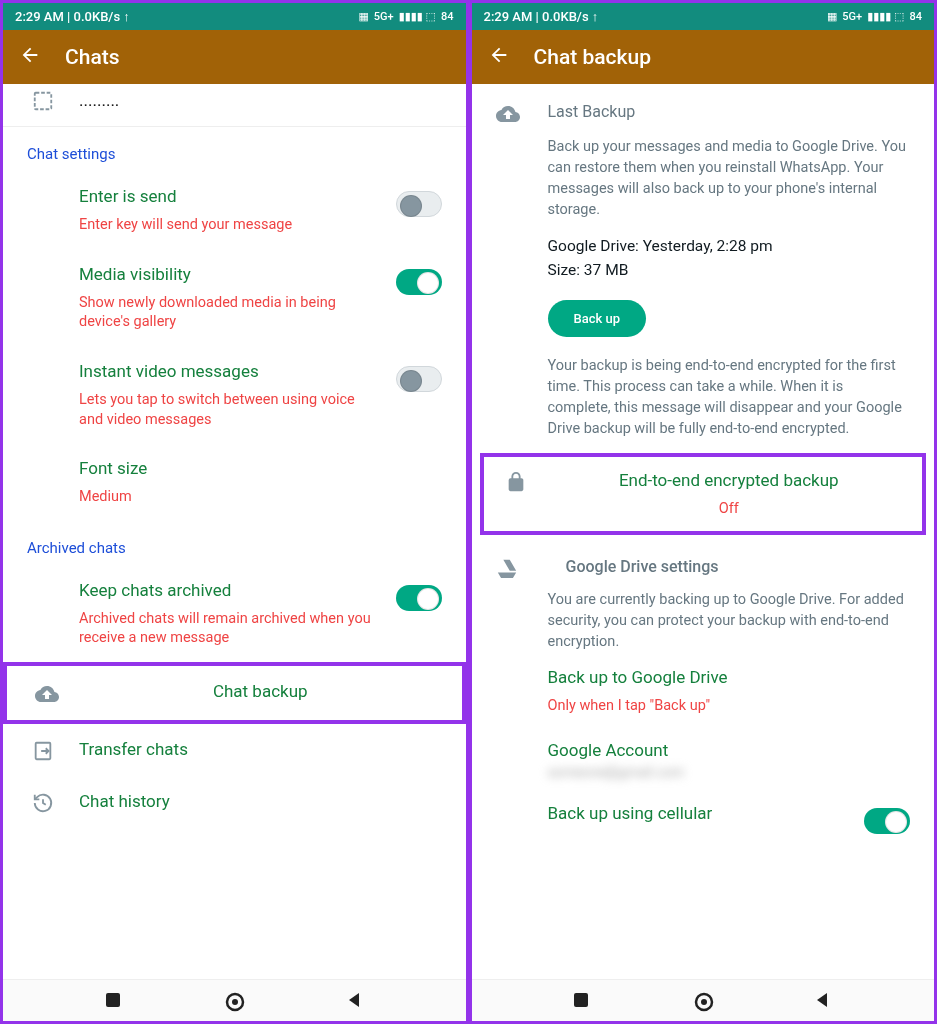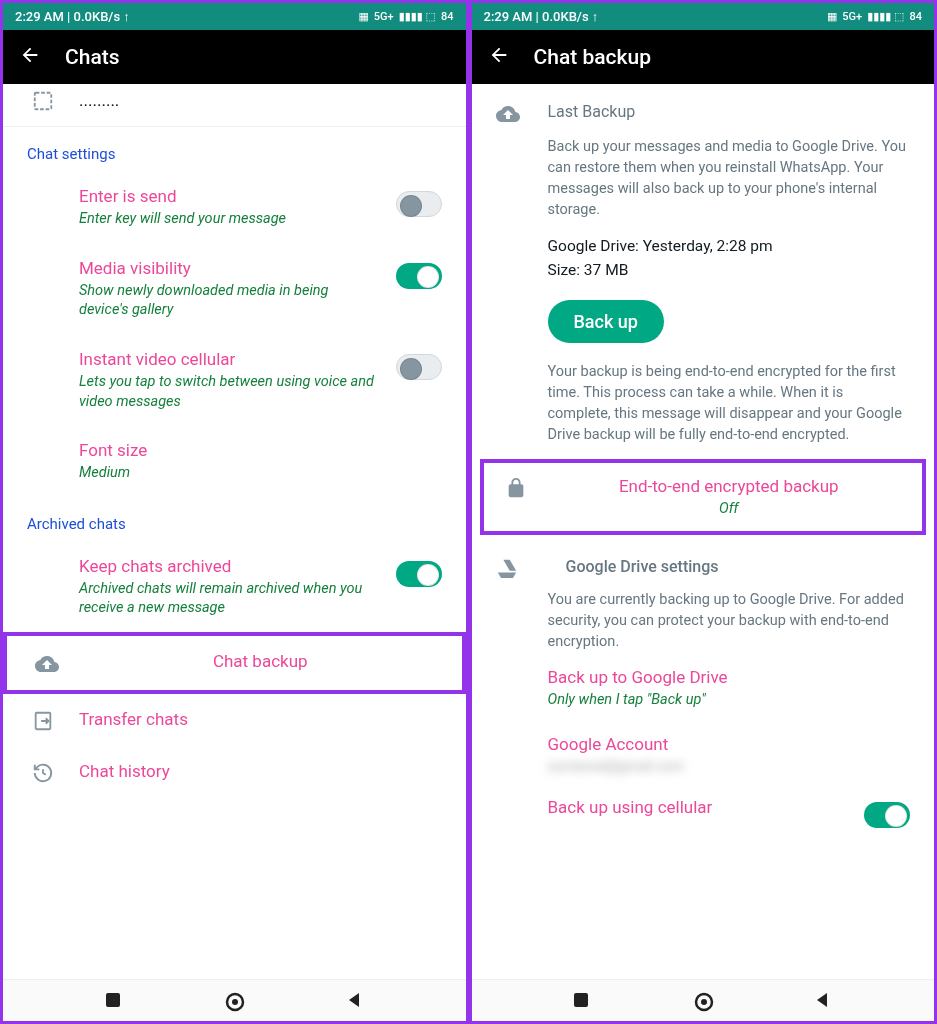--- a/index.html
+++ b/index.html
@@ -1,36 +1,36 @@
 <!DOCTYPE html>
 <html><head>
   <meta charset="utf-8">
   <style>
     * { margin:0; padding:0; box-sizing:border-box; font-family:Roboto,'Segoe UI',Arial,sans-serif; }
     body { background:#fff; width:937px; height:1024px; display:flex; position:relative; }
     .phone { width:50%; height:100%; border:3px solid #9333ea; position:relative; overflow:hidden; background:#fff; display:flex; flex-direction:column; }
     .status-bar { background:#128c7e; color:#fff; font-size:13px; padding:6px 12px; display:flex; justify-content:space-between; align-items:center; font-weight:500; }
     .status-bar .right { display:flex; align-items:center; gap:5px; font-size:11px; }
-    .app-bar { background:#000000; color:#fff; padding:14px 16px; display:flex; align-items:center; gap:24px; }
+    .app-bar { background:#a16207; color:#fff; padding:14px 16px; display:flex; align-items:center; gap:24px; }
     .app-bar .title { font-size:21px; font-weight:500; }
     .content { flex:1; overflow:hidden; background:#fff; }
     .section-header { color:#1d4ed8; font-size:15px; padding:18px 24px 8px; }
     .item { display:flex; align-items:flex-start; padding:14px 24px; gap:20px; position:relative; }
     .item-icon { width:32px; flex-shrink:0; display:flex; align-items:center; justify-content:center; color:#667781; margin-top:2px; }
     .item-icon.empty { width:32px; }
     .item-body { flex:1; }
-    .item-title { font-size:17px; color:#ec4899; line-height:1.3; }
-    .item-sub { font-size:14.5px; color:#15803d; line-height:1.35; margin-top:2px;font-style:italic; }
+    .item-title { font-size:17px; color:#15803d; line-height:1.3; }
+    .item-sub { font-size:14.5px; color:#ef4444; line-height:1.35; margin-top:8px; }
     .toggle { width:46px; height:26px; border-radius:13px; position:relative; flex-shrink:0; margin-top:6px; }
     .toggle::after { content:''; position:absolute; width:20px; height:20px; border-radius:50%; top:3px; background:#fff; border:1px solid rgba(0,0,0,.1);}
     .toggle.on { background:#00a884; }
     .toggle.on::after { right:3px; }
     .toggle.off { background:#e9edef; border:1px solid #d1d7db; }
     .toggle.off::after { left:3px; background:#8696a0; }
-    .backup-btn { background:#00a884; color:#fff; border:none; border-radius:22px; padding:11px 26px; font-size:18px; font-weight:500; margin:10px 0; }
+    .backup-btn { background:#00a884; color:#fff; border:none; border-radius:22px; padding:11px 26px; font-size:13px; font-weight:500; margin:10px 0; }
     .highlight { border:4px solid #9333ea;text-align:center; }
     .nav-bar { position:absolute; bottom:0; left:0; right:0; height:42px; background:#fafafa; display:flex; justify-content:space-evenly; align-items:center; border-top:1px solid #eee; }
     .nav-bar > div { width:20px; height:20px; }
     .partial-item { display:flex; align-items:center; padding:4px 24px 14px; gap:20px; border-bottom:1px solid #eee; }
     .desc-text { font-size:14.5px; color:#667781; line-height:1.45; padding:0 24px 0 76px; }
     .info-line { font-size:15.5px; color:#111b21; padding:3px 24px 3px 76px; }
     .blur-text { filter:blur(5px); color:#aaa; font-size:14px; padding:2px 24px 8px 76px; }
   </style>
 </head>
 <body>
@@ -68,21 +68,21 @@
    <div class="item-icon empty"></div>
    <div class="item-body">
           <div class="item-title">Media visibility</div>
           <div class="item-sub">Show newly downloaded media in being device's gallery</div>
         </div>
    <div class="toggle on"></div>
   </div>
   <div class="item">
    <div class="item-icon empty"></div>
    <div class="item-body">
-          <div class="item-title">Instant video cellular</div>
+          <div class="item-title">Instant video messages</div>
           <div class="item-sub">Lets you tap to switch between using voice and video messages</div>
         </div>
    <div class="toggle off"></div>
   </div>
   <div class="item">
    <div class="item-icon empty"></div>
    <div class="item-body">
           <div class="item-title">Font size</div>
           <div class="item-sub">Medium</div>
         </div>

